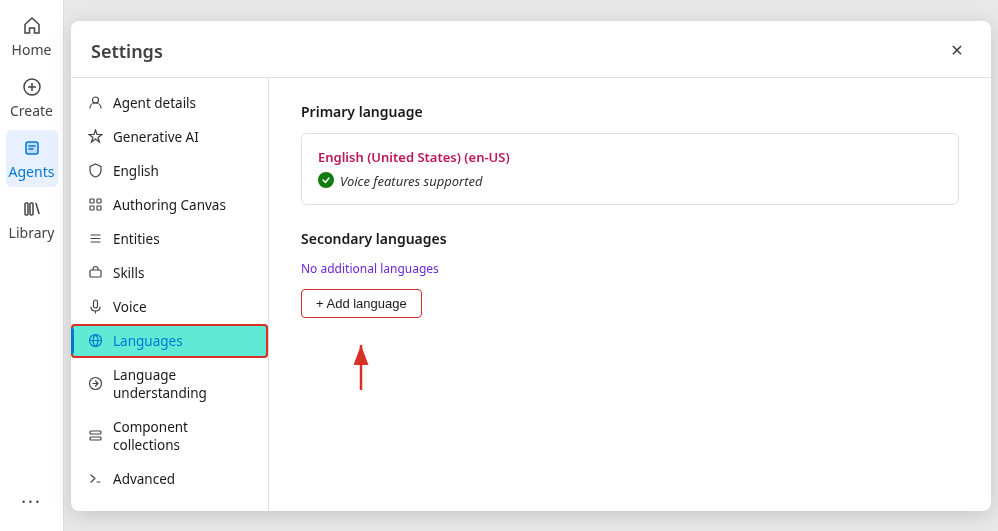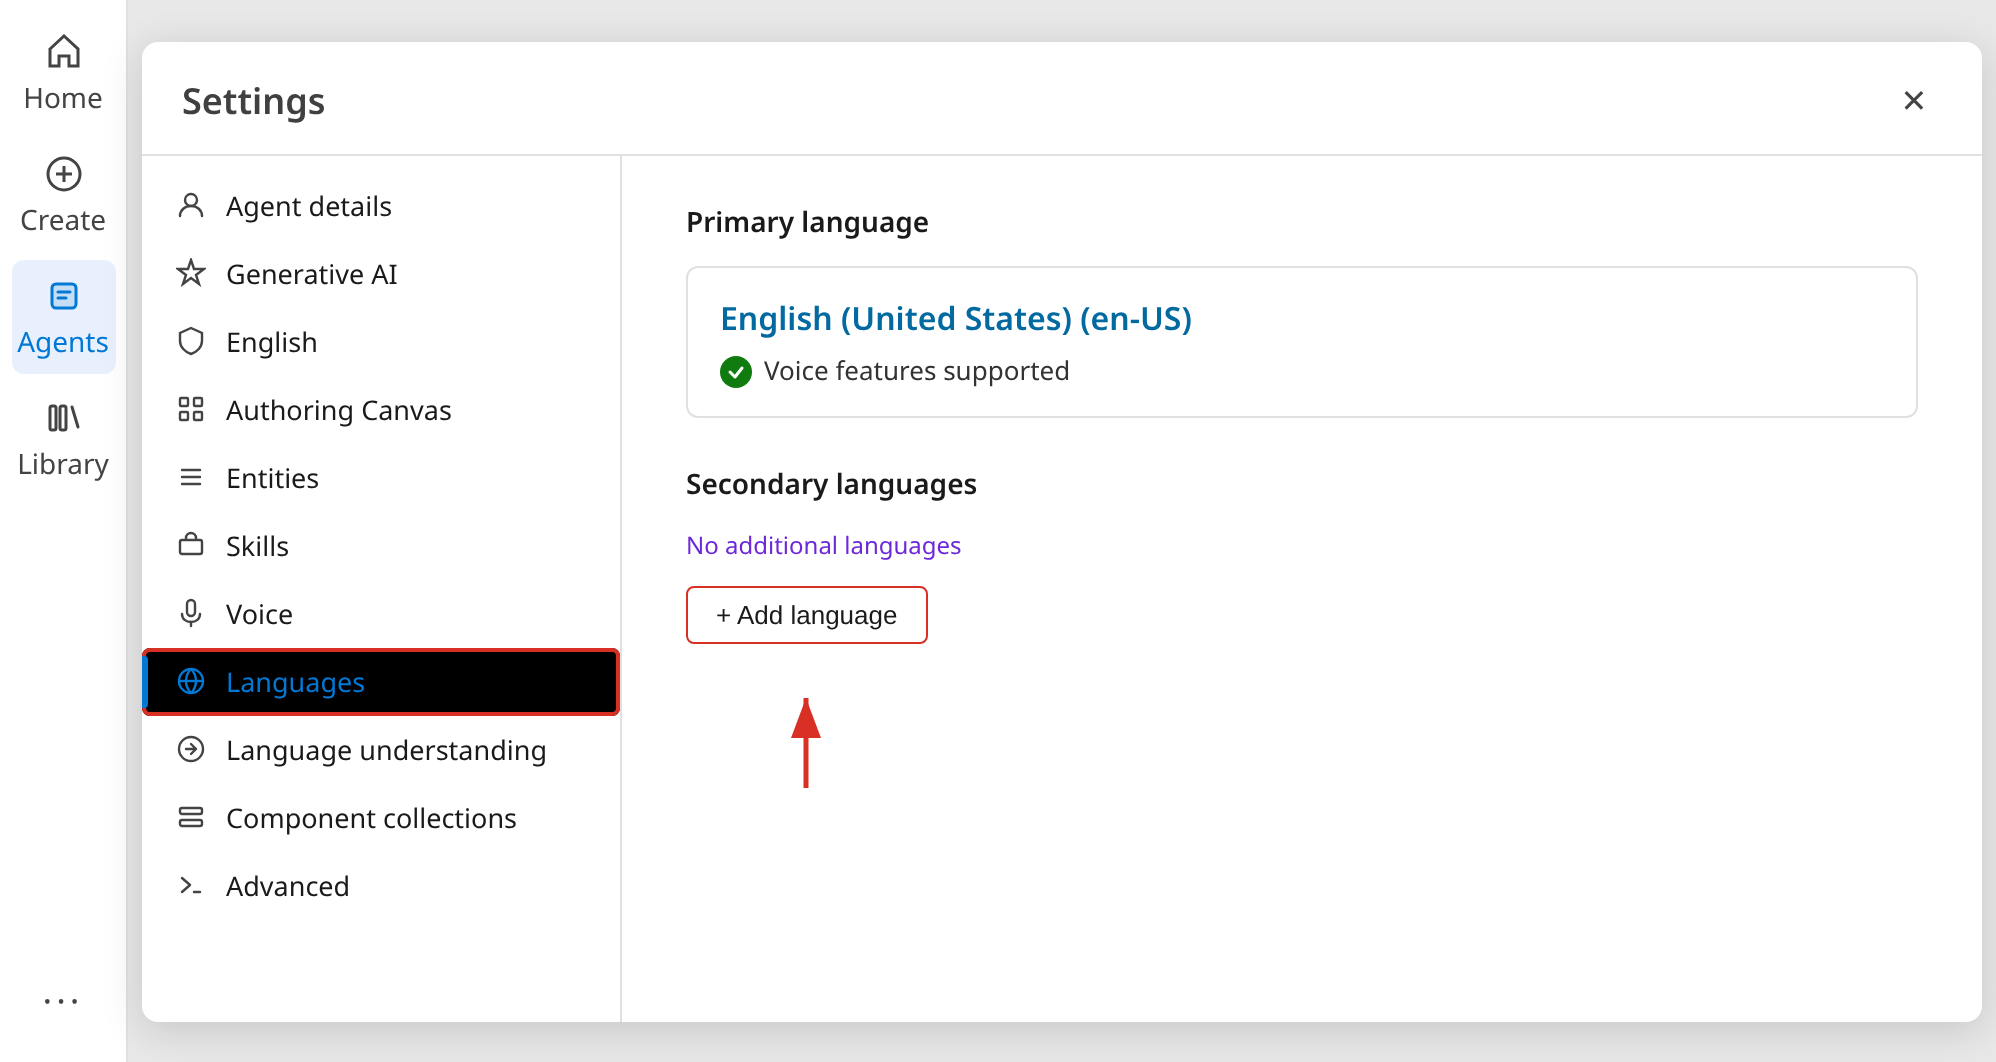--- a/index.html
+++ b/index.html
@@ -112,40 +112,40 @@
     }
 
     .settings-body {
       display: flex;
       flex: 1;
       overflow: hidden;
     }
 
     
     .settings-sidebar {
-      width: 240px;
+      width: 198px;
       border-right: 1px solid #e0e0e0;
       padding: 8px 0;
       overflow-y: auto;
       flex-shrink: 0;
     }
     .menu-item {
       display: flex;
       align-items: center;
       gap: 10px;
       padding: 8px 16px;
       cursor: pointer;
       font-size: 13.5px;
       color: #1a1a1a;
       border-radius: 0;
       position: relative;
     }
     .menu-item.active {
       color: #0078d4;
-      background: #000000;
+      background: #5eead4;
     }
     .menu-item.active::before {
       content: '';
       position: absolute;
       left: 0;
       top: 4px;
       bottom: 4px;
       width: 3px;
       background: #0078d4;
       border-radius: 0 2px 2px 0;
@@ -180,31 +180,32 @@
 
     
     .language-card {
       border: 1px solid #e0e0e0;
       border-radius: 6px;
       padding: 14px 16px;
       margin-bottom: 24px;
       background: #fff;
     }
     .language-card-title {
-      font-size: 16px;
+      font-size: 13px;
       font-weight: 600;
-      color: #0369a1;
+      color: #be185d;
       margin-bottom: 6px;
     }
     .language-supported {
       display: flex;
-      align-items: flex-end;
+      align-items: flex-start;
       gap: 6px;
       font-size: 13px;
       color: #333;
+      font-style: italic;
     }
     .check-icon {
       width: 16px;
       height: 16px;
       background: #107c10;
       border-radius: 50%;
       display: flex;
       align-items: center;
       justify-content: center;
       flex-shrink: 0;

